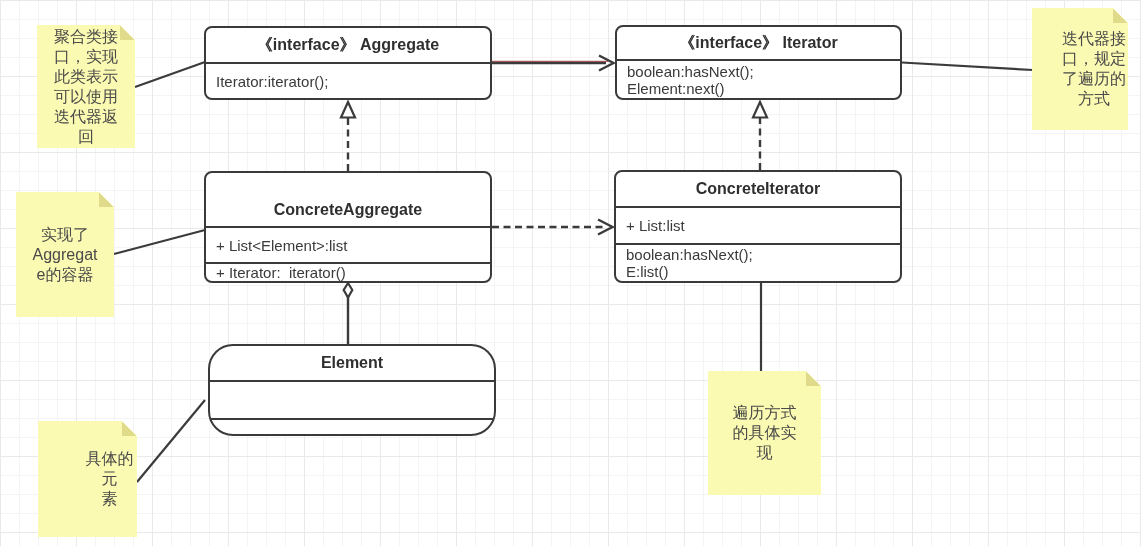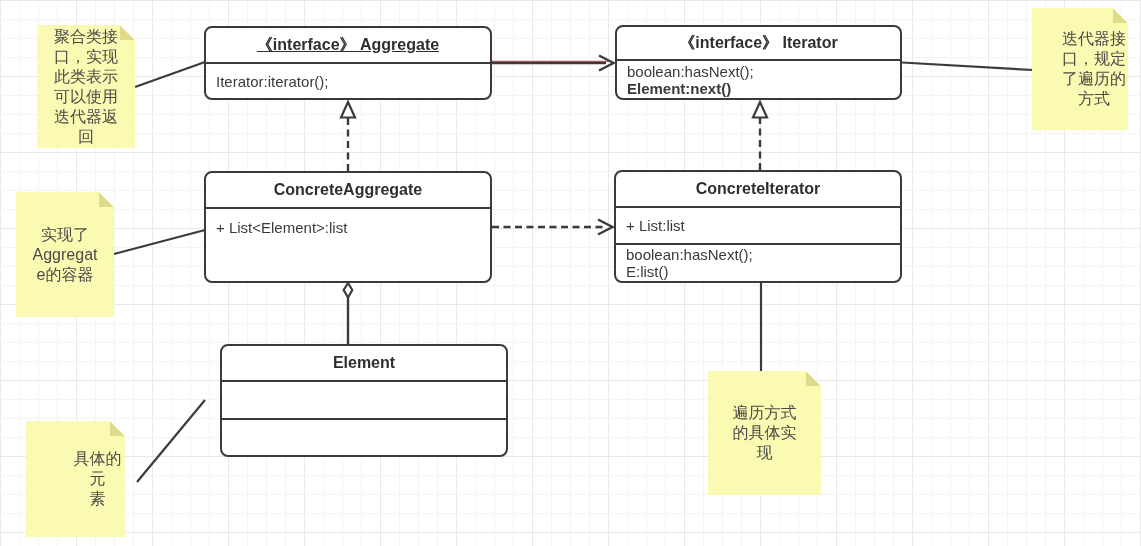--- a/index.html
+++ b/index.html
@@ -100,62 +100,63 @@
     </g>
     <g>
       <line class="wire-thin" x1="902" y1="62.5" x2="1033" y2="70"></line>
     </g>
     <g>
       <line class="wire-thin" x1="761" y1="283" x2="761" y2="371"></line>
     </g>
   </svg>
 
   <div class="uml" style="left:204px;top:26px;width:288px;height:74px;">
-    <div class="uml-title" style="height:34px;text-decoration:underline;">《interface》 Aggregate</div>
+    <div class="uml-title" style="height:34px;">《interface》 Aggregate</div>
     <div class="uml-row" style="flex:1;">Iterator:iterator();</div>
   </div>
 
   <div class="uml" style="left:615px;top:25px;width:287px;height:75px;">
     <div class="uml-title" style="height:32px;">《interface》 Iterator</div>
-    <div class="uml-row" style="flex:1;"><span style="display: block;">boolean:hasNext();</span><span style="display: block; font-weight: bold;">Element:next()</span></div>
+    <div class="uml-row" style="flex:1;"><span style="display: block;">boolean:hasNext();</span><span style="display: block;">Element:next()</span></div>
   </div>
 
   <div class="uml" style="left:204px;top:171px;width:288px;height:112px;">
-    <div class="uml-title" style="height:34px;">ConcreteAggregate</div>
+    <div class="uml-title" style="height:34px;margin-top:21px;">ConcreteAggregate</div>
     <div class="uml-row" style="height:36px;">+ List&lt;Element&gt;:list</div>
+    <div class="uml-row" style="flex:1;">+ Iterator:  iterator()</div>
   </div>
 
   <div class="uml" style="left:614px;top:170px;width:288px;height:113px;">
     <div class="uml-title" style="height:34px;">ConcreteIterator</div>
     <div class="uml-row" style="height:35px;">+ List:list</div>
     <div class="uml-row" style="flex:1;"><span style="display: block;">boolean:hasNext();</span><span style="display: block;">E:list()</span></div>
   </div>
 
-  <div class="uml" style="left:220px;top:344px;width:288px;height:113px;">
+  <div class="uml" style="left:208px;top:344px;width:288px;height:92px;border-radius:25px;">
     <div class="uml-title" style="height:34px;">Element</div>
     <div class="uml-row empty" style="height:36px;"></div>
     <div class="uml-row empty" style="flex:1;"></div>
   </div>
 
   <div class="note" style="left:37px;top:25px;width:98px;height:123px;">
     <div class="note-text">聚合类接
 口，实现
 此类表示
 可以使用
 迭代器返
 回</div>
   </div>
 
   <div class="note" style="left:16px;top:192px;width:98px;height:125px;">
     <div class="note-text">实现了
 Aggregat
 e的容器</div>
   </div>
 
-  <div class="note" style="left:26px;top:421px;width:99px;height:116px;padding-left:44px;">
+  <div class="note" style="left:38px;top:421px;width:99px;height:116px;padding-left:44px;">
     <div class="note-text">具体的元
 素</div>
   </div>
 
   <div class="note" style="left:1032px;top:8px;width:96px;height:122px;padding-left:28px;">
     <div class="note-text">迭代器接
 口，规定
 了遍历的
 方式</div>
   </div>

